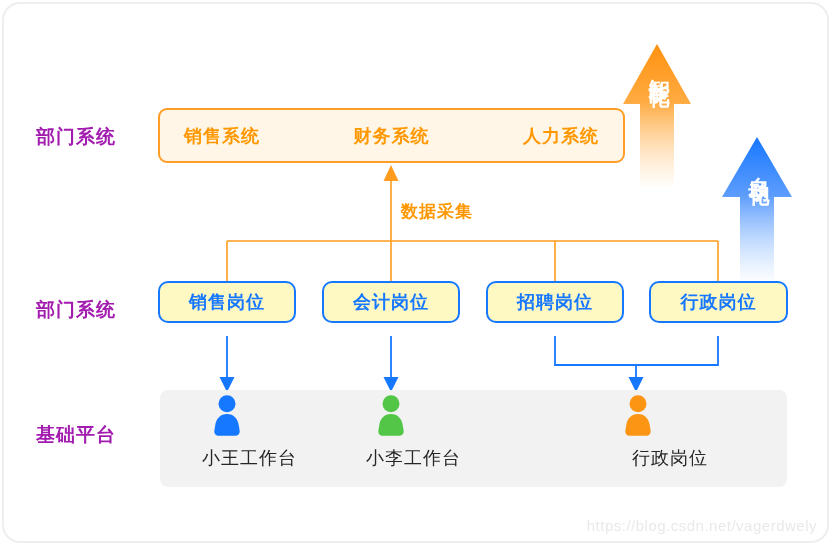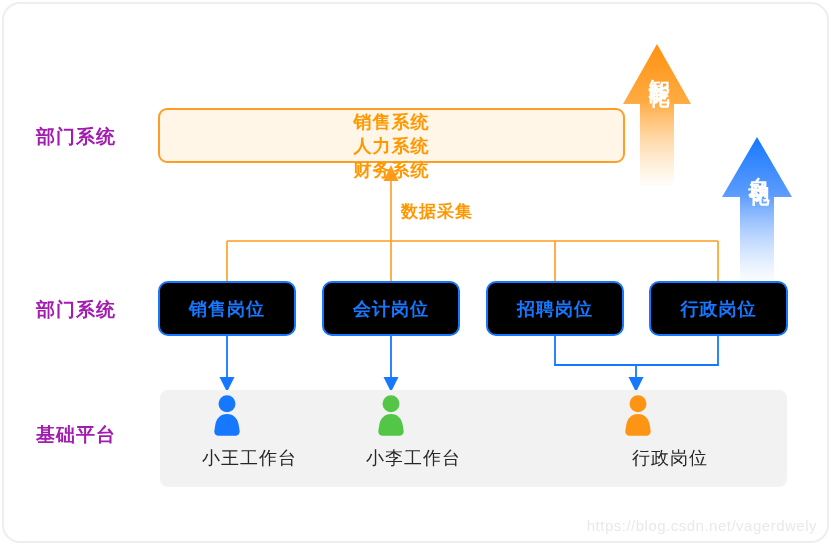--- a/index.html
+++ b/index.html
@@ -14,26 +14,26 @@
   }
   .connectors{position:absolute;left:0;top:0;}
   .row-label{
     position:absolute;left:36px;width:110px;
     font-size:19px;font-weight:700;color:#a21caf;letter-spacing:1px;
   }
   .dept-box{
     position:absolute;left:158px;top:108px;width:467px;height:55px;
     box-sizing:border-box;border:2px solid #ff9d26;border-radius:9px;
     background:#fff6e8;display:flex;align-items:center;
-    justify-content:space-between;padding:0 33px;flex-direction:column;
+    justify-content:space-between;padding:0 24px;
   }
   .dept-box span{font-size:18px;font-weight:700;color:#ff9800;letter-spacing:1px;}
   .app-box{
-    position:absolute;top:281px;height:55px;box-sizing:border-box;
-    border:2px solid #1677ff;border-radius:10px;background:#000000;
+    position:absolute;top:281px;height:42px;box-sizing:border-box;
+    border:2px solid #1677ff;border-radius:10px;background:#fef9c3;
     display:flex;align-items:center;justify-content:center;
     font-size:18px;font-weight:700;color:#1677ff;letter-spacing:1px;
   }
   .platform-box{
     position:absolute;left:160px;top:390px;width:627px;height:97px;
     border-radius:8px;background:#f2f2f3;
   }
   .person-icon{position:absolute;width:34px;height:44px;}
   .person-label{
     position:absolute;width:140px;text-align:right;
@@ -105,22 +105,22 @@
       <polygon points="613,421 598,413.5 598,428.5"></polygon>
     </g>
   </svg>
 
   <div class="row-label" style="top:124px">部门系统</div>
   <div class="row-label" style="top:297px">部门系统</div>
   <div class="row-label" style="top:422px">基础平台</div>
 
   <div class="dept-box">
     <span>销售系统</span>
+    <span>财务系统</span>
     <span>人力系统</span>
-    <span>财务系统</span>
   </div>
 
   <div class="note-orange">数据采集</div>
 
   <div class="app-box" style="left:158px;width:138px">销售岗位</div>
   <div class="app-box" style="left:486px;width:138px">招聘岗位</div>
   <div class="app-box" style="left:322px;width:138px">会计岗位</div>
   <div class="app-box" style="left:649px;width:139px">行政岗位</div>
 
   <div class="platform-box"></div>

